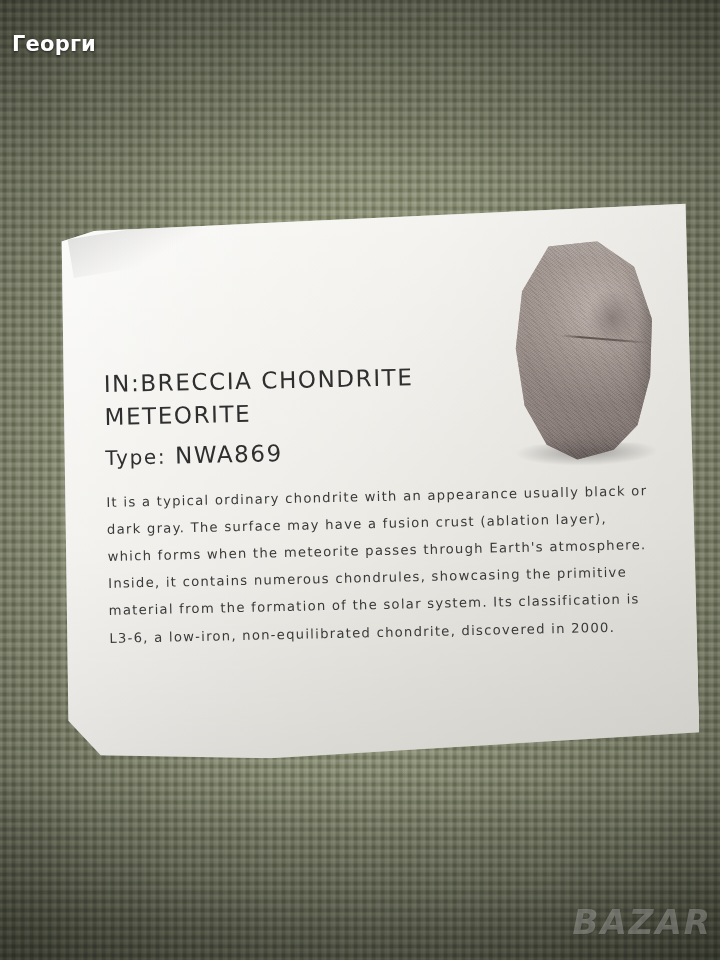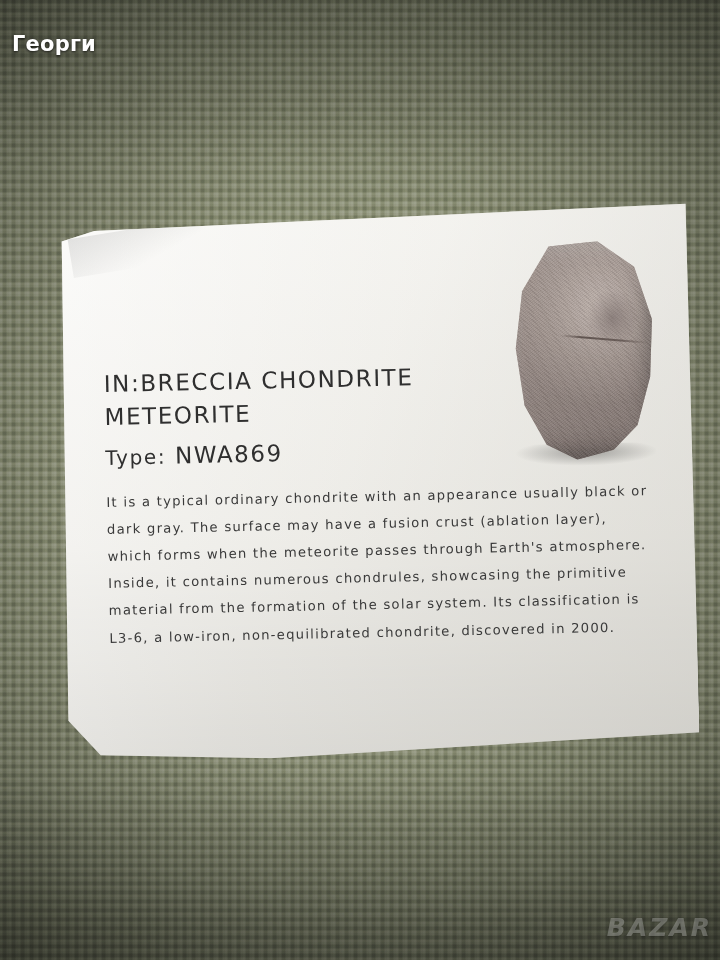--- a/index.html
+++ b/index.html
@@ -176,21 +176,21 @@
     color: #ffffff;
     text-shadow: 0 1px 3px rgba(0,0,0,0.75);
     letter-spacing: 0.2px;
     margin-top: 16px;
   }
   .watermark {
     position: absolute;
     right: 8px;
     bottom: 18px;
     font-family: "DejaVu Sans", sans-serif;
-    font-size: 25px;
+    font-size: 34px;
     font-weight: bold;
     font-style: italic;
     letter-spacing: 2px;
     color: rgba(255,255,255,0.26);
     text-shadow: 0 1px 2px rgba(0,0,0,0.18);
   }
 </style>
 </head>
 <body>
 

